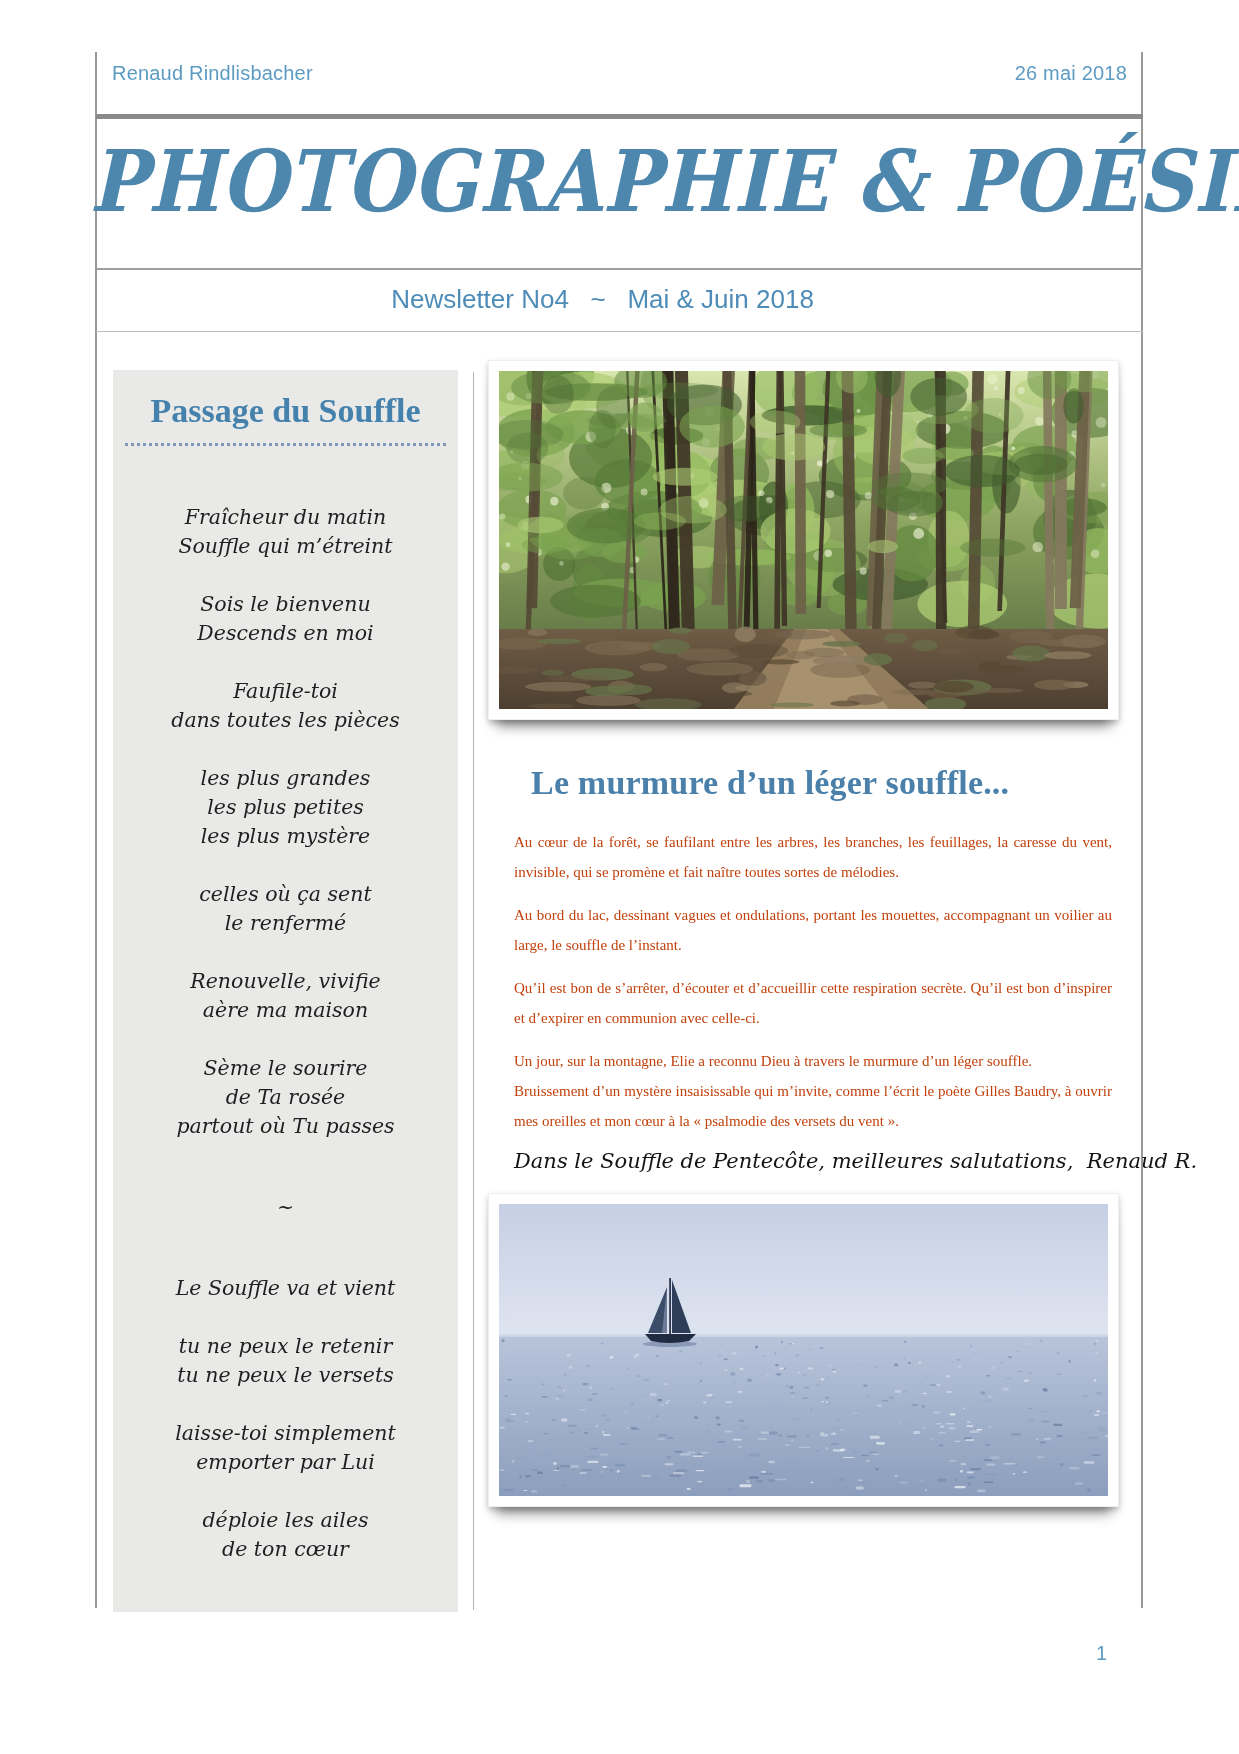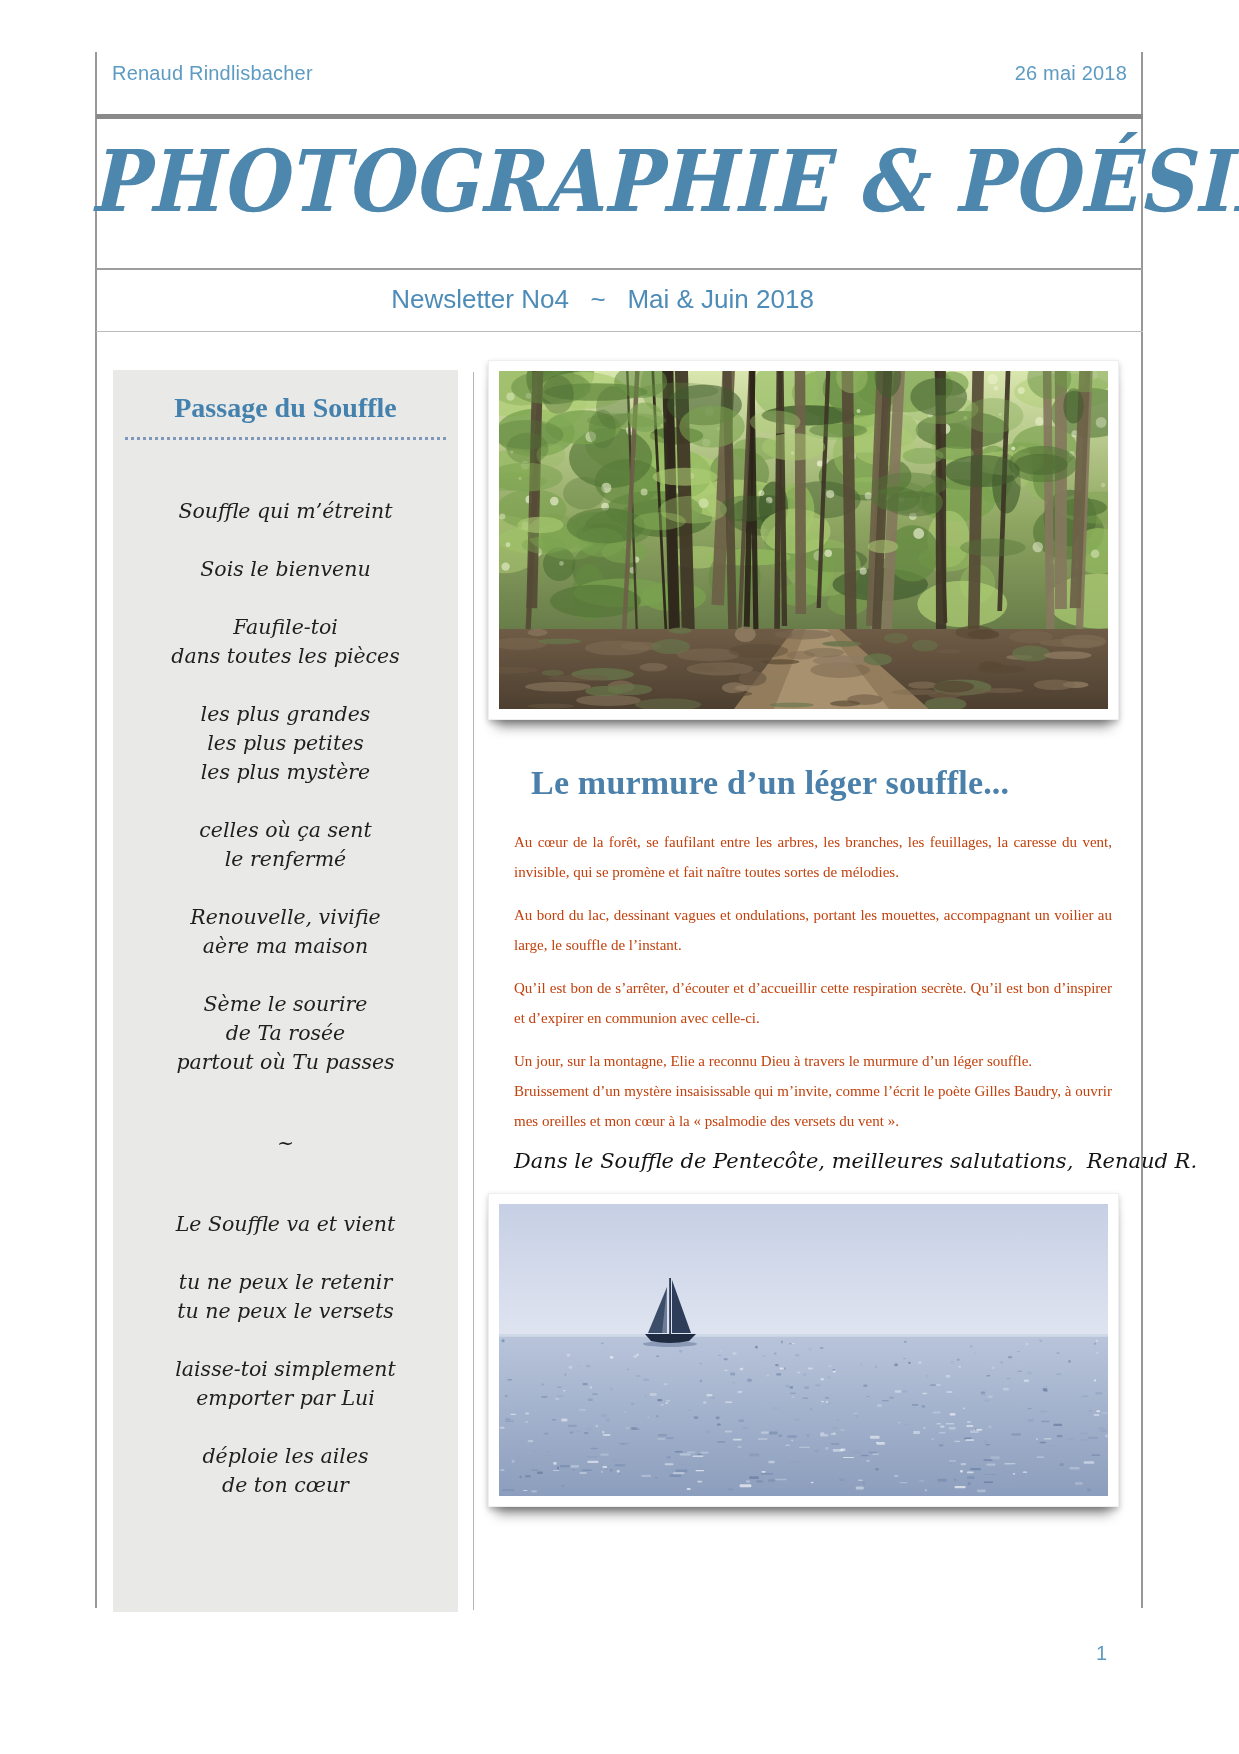--- a/index.html
+++ b/index.html
@@ -20,21 +20,21 @@
   
   .masthead-title{position:absolute;left:96px;top:124px;width:1047px;height:118px;line-height:118px;
     text-align:center;font-family:"DejaVu Serif",serif;font-style:italic;font-weight:700;
     font-size:76px;color:#4d87ae;letter-spacing:1px;white-space:pre;
     transform:scaleY(1.12) skewX(-3deg);transform-origin:50% 55%;}
   .subtitle{position:absolute;left:96px;top:284px;width:1013px;text-align:center;
     font-size:26px;color:#4e8cb8;white-space:pre;}
   
   .sidebar{position:absolute;left:113px;top:370px;width:345px;height:1242px;background:#e9e9e8;}
   .sidebar-heading{margin-top:22px;text-align:center;font-family:"Liberation Serif",serif;
-    font-weight:700;font-size:28px;color:#4482ad;}
+    font-weight:700;font-size:34px;color:#4482ad;}
   .dotted-rule{margin:13px 12px 0 12px;border-bottom:3px dotted #7f97ba;height:0;}
   .poem{margin-top:57px;text-align:center;font-family:"DejaVu Serif",serif;font-style:italic;
     font-size:20.5px;line-height:29px;color:#1f1f1f;}
   .stanza{margin-bottom:29px;}
   .stanza.tilde{margin-top:52px;margin-bottom:52px;}
   
   .divider{position:absolute;left:473px;top:372px;width:1px;height:1238px;background:#b5b5b5;}
   
   .photo{background:#ffffff;padding:10px;border:1px solid #efefef;
     box-shadow:0 14px 12px -8px rgba(0,0,0,.45),0 3px 6px rgba(0,0,0,.22);}
@@ -68,24 +68,26 @@
   <div class="masthead-title">PHOTOGRAPHIE &amp; POÉSIE</div>
   <div class="hrule r2"></div>
   <div class="subtitle">Newsletter No4   ~   Mai &amp; Juin 2018</div>
   <div class="hrule r3"></div>
 
   <div class="sidebar">
     <div class="sidebar-heading">Passage du Souffle</div>
     <div class="dotted-rule"></div>
     <div class="poem">
         <div class="stanza">
+          <div>Fraîcheur du matin</div>
           <div>Souffle qui m’étreint</div>
         </div>
         <div class="stanza">
           <div>Sois le bienvenu</div>
+          <div>Descends en moi</div>
         </div>
         <div class="stanza">
           <div>Faufile-toi</div>
           <div>dans toutes les pièces</div>
         </div>
         <div class="stanza">
           <div>les plus grandes</div>
           <div>les plus petites</div>
           <div>les plus mystère</div>
         </div>

